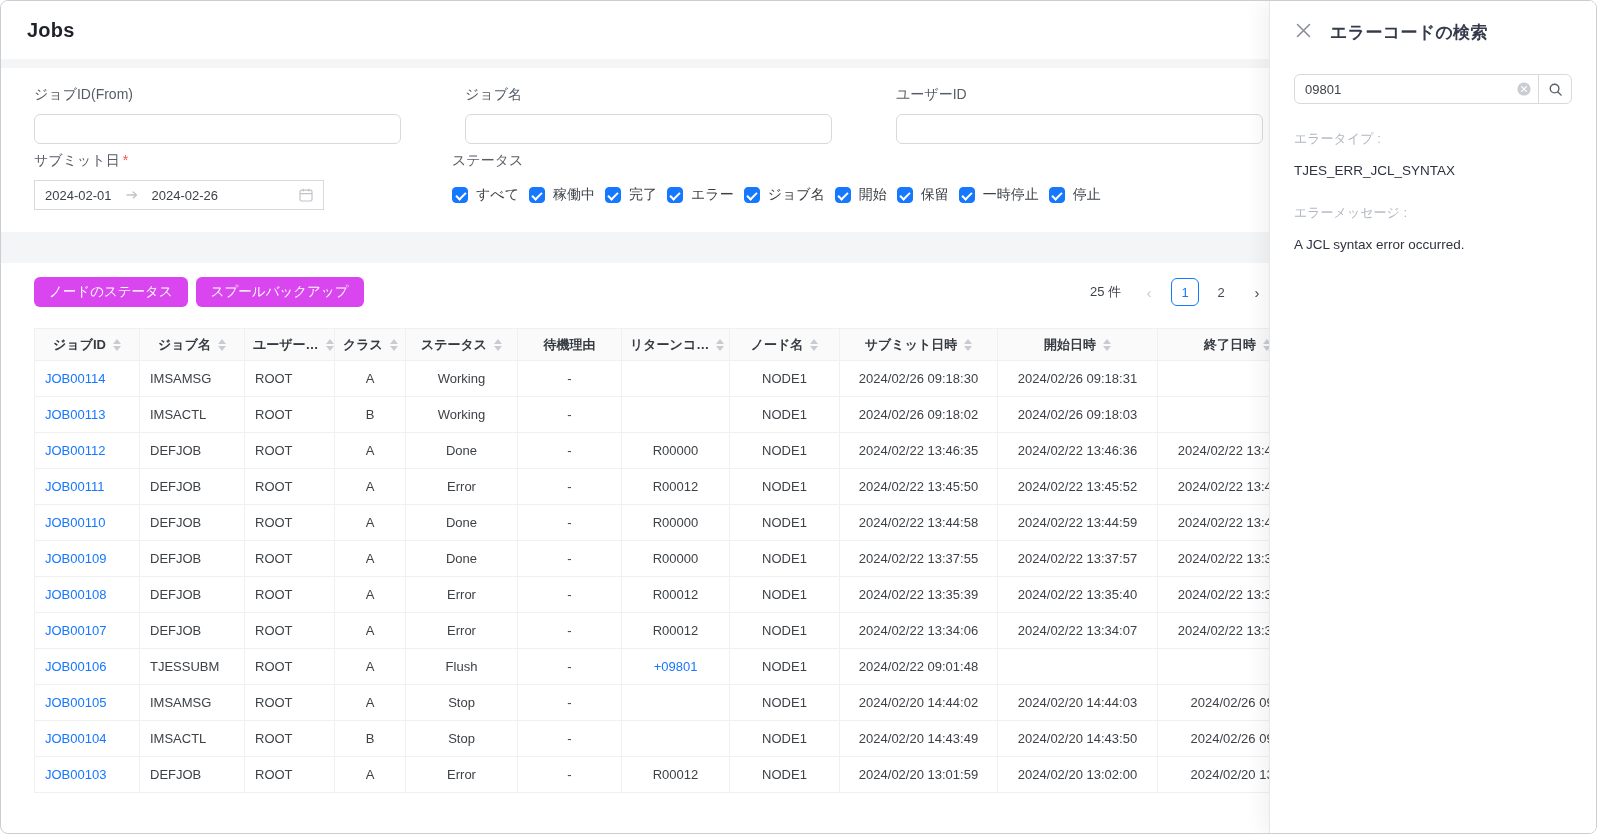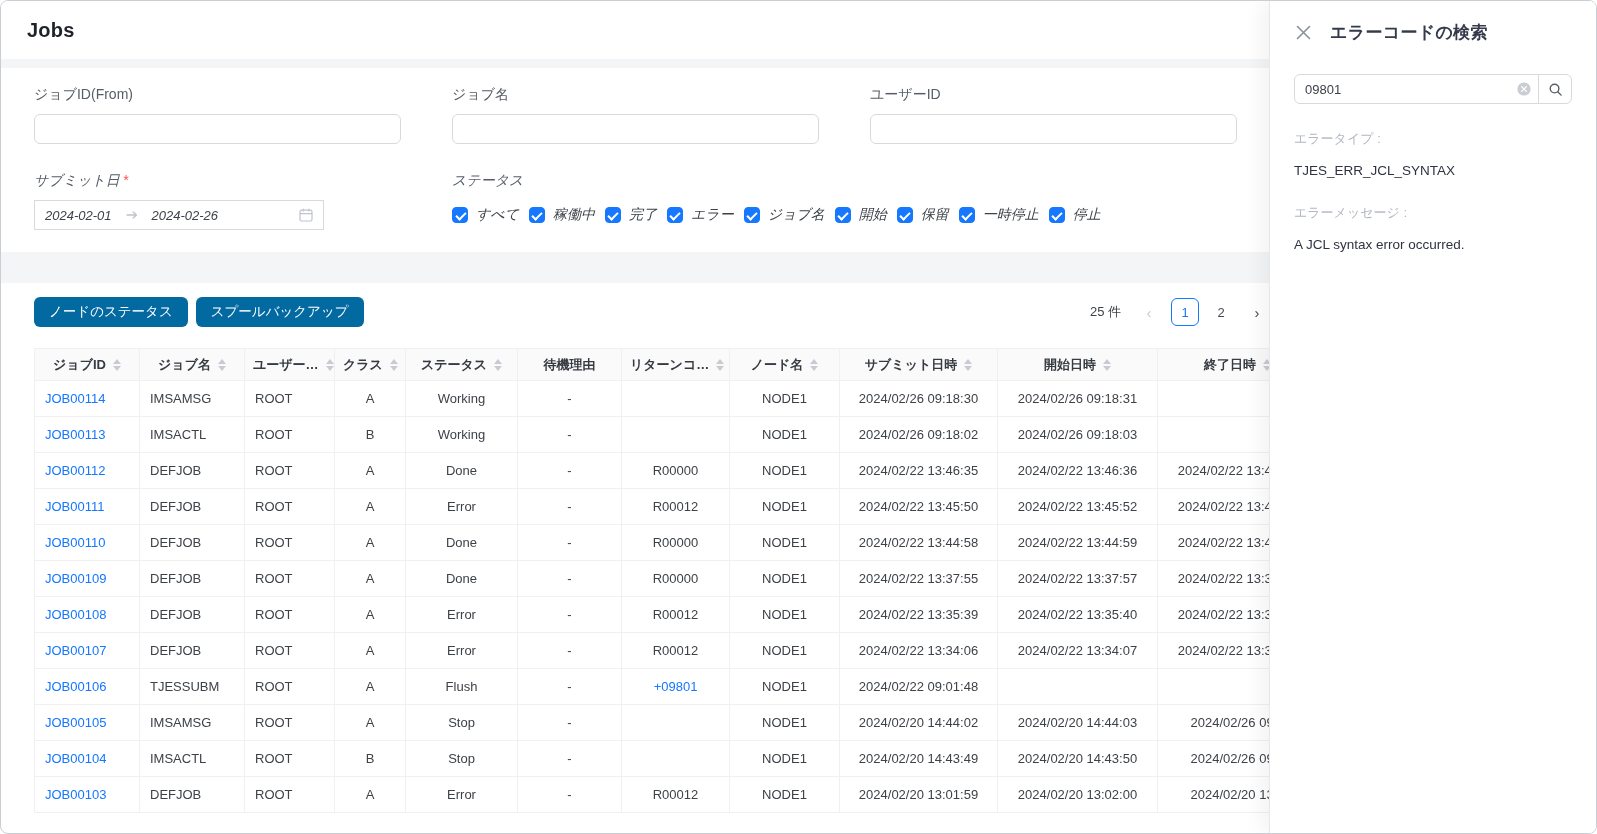--- a/index.html
+++ b/index.html
@@ -22,30 +22,30 @@
   .main { position:absolute; inset:0; width:1597px; }
 
   .page-header { height:58px; display:flex; align-items:center; padding:0 26px; background:#fff; }
   .page-header h1 { font-size:20px; font-weight:700; color:#1f2329; letter-spacing:.2px; }
 
   .strip  { height:9px;  background:#f3f5f7; }
   .strip2 { height:31px; background:#f3f5f7; }
 
   
   .filter-card { background:#fff; padding:18px 33px 22px 33px; }
-  .filter-row1 { display:flex; gap:51px; }
+  .filter-row1 { display:flex; gap:64px; }
   .field-col { width:367px; }
   .f-label { font-size:14px; color:#565d66; margin-bottom:8px; height:20px; }
   .req { color:#ff4d4f; margin-left:3px; }
   .text-input {
     width:100%; height:30px; border:1px solid #d9d9d9; border-radius:6px;
     padding:0 10px; font-size:13px; color:#3d4248; outline:none; background:#fff;
     font-family:inherit;
   }
-  .filter-row2 { display:flex; margin-top:28px;font-style:italic; }
+  .filter-row2 { display:flex; margin-top:8px; }
   .date-col { width:290px; margin-right:128px; }
   .range-picker {
     width:290px; height:30px; border:1px solid #d9d9d9; border-radius:0;
     display:flex; align-items:center; padding:0 10px; background:#fff; cursor:pointer;
   }
   .range-date { font-size:13px; color:#3d4248; }
   .range-arrow { display:inline-flex; margin:0 14px; }
   .range-cal { margin-left:auto; display:inline-flex; }
 
   .status-col { flex:1; }
@@ -60,21 +60,21 @@
     border:2px solid #fff; border-top:0; border-left:0; transform:rotate(45deg);
   }
   .cb-label { font-size:14px; color:#3d4248; margin-left:8px; white-space:nowrap; }
 
   
   .content { background:#fff; padding:14px 0 0 33px; }
   .toolbar { width:1237px; display:flex; align-items:center; justify-content:space-between; }
   .btn-group { display:flex; gap:8px; }
   .btn-primary {
     height:30px; padding:0 15px; border:none; border-radius:6px;
-    background:#0369a1; color:#fff; font-size:13.5px; cursor:pointer; font-family:inherit;
+    background:#d946ef; color:#fff; font-size:13.5px; cursor:pointer; font-family:inherit;
     white-space:nowrap;
   }
   .pagination { display:flex; align-items:center; gap:8px; }
   .pag-total { font-size:13px; color:#3d4248; margin-right:6px; }
   .pag-btn {
     width:28px; height:28px; border:none; background:transparent; border-radius:6px;
     font-size:15px; cursor:pointer; color:#454b52; font-family:inherit;
     display:flex; align-items:center; justify-content:center;
   }
   .pag-btn.disabled { color:#c6cad0; cursor:default; }
@@ -101,21 +101,21 @@
   .caret-up   { width:0; height:0; border-left:4px solid transparent; border-right:4px solid transparent; border-bottom:5px solid #c8ccd2; }
   .caret-down { width:0; height:0; border-left:4px solid transparent; border-right:4px solid transparent; border-top:5px solid #c8ccd2; }
 
   
   .panel {
     position:absolute; top:0; right:0; bottom:0; width:327px;
     background:#fff; border-left:1px solid #e6e8eb;
     box-shadow:-8px 0 18px rgba(0,0,0,0.05);
     padding:20px 24px;
   }
-  .panel-header { display:flex; align-items:center; }
+  .panel-header { display:flex; align-items:flex-start; }
   .panel-close { display:inline-flex; cursor:pointer; padding:2px; }
   .panel-title { font-size:17px; font-weight:700; color:#343a4a; margin-left:17px; letter-spacing:.3px; }
   .search-row { display:flex; margin-top:30px; }
   .search-wrap { position:relative; flex:1; }
   .search-input {
     width:100%; height:30px; border:1px solid #d9d9d9; border-radius:6px 0 0 6px;
     padding:0 26px 0 10px; font-size:13px; color:#3d4248; outline:none; font-family:inherit;
   }
   .clear-ic { position:absolute; right:8px; top:8px; display:inline-flex; cursor:pointer; }
   .search-btn {

